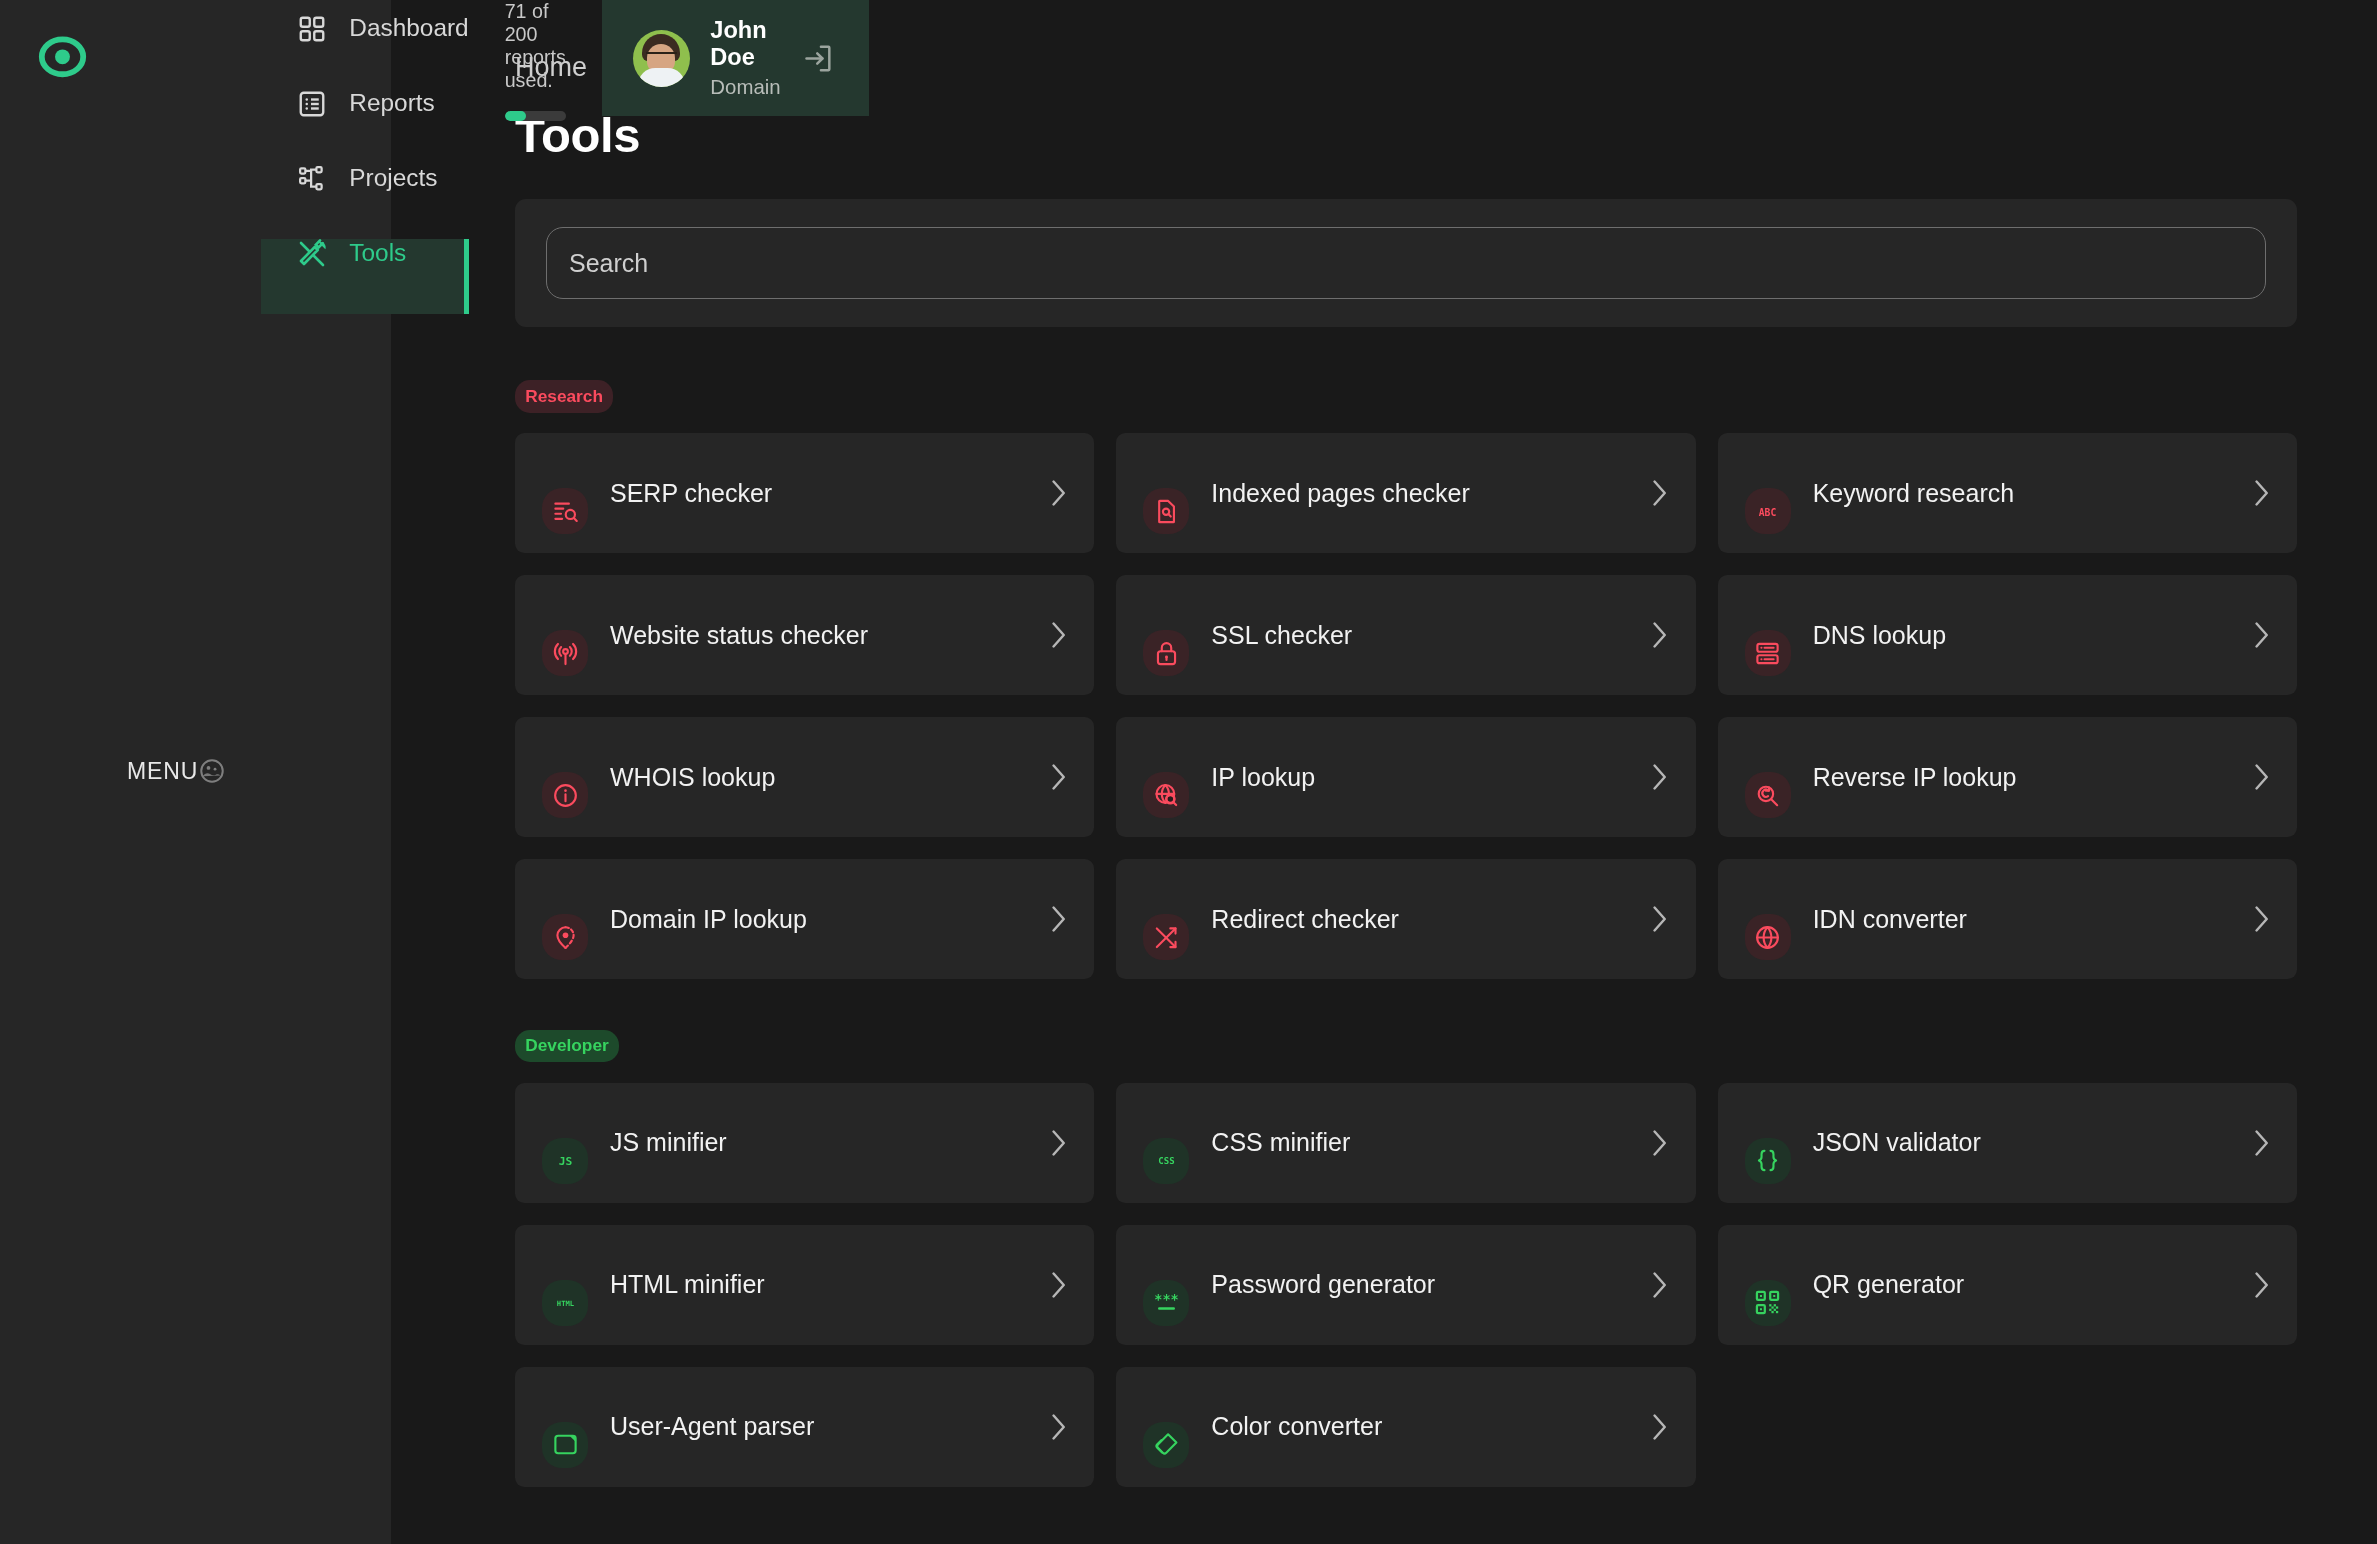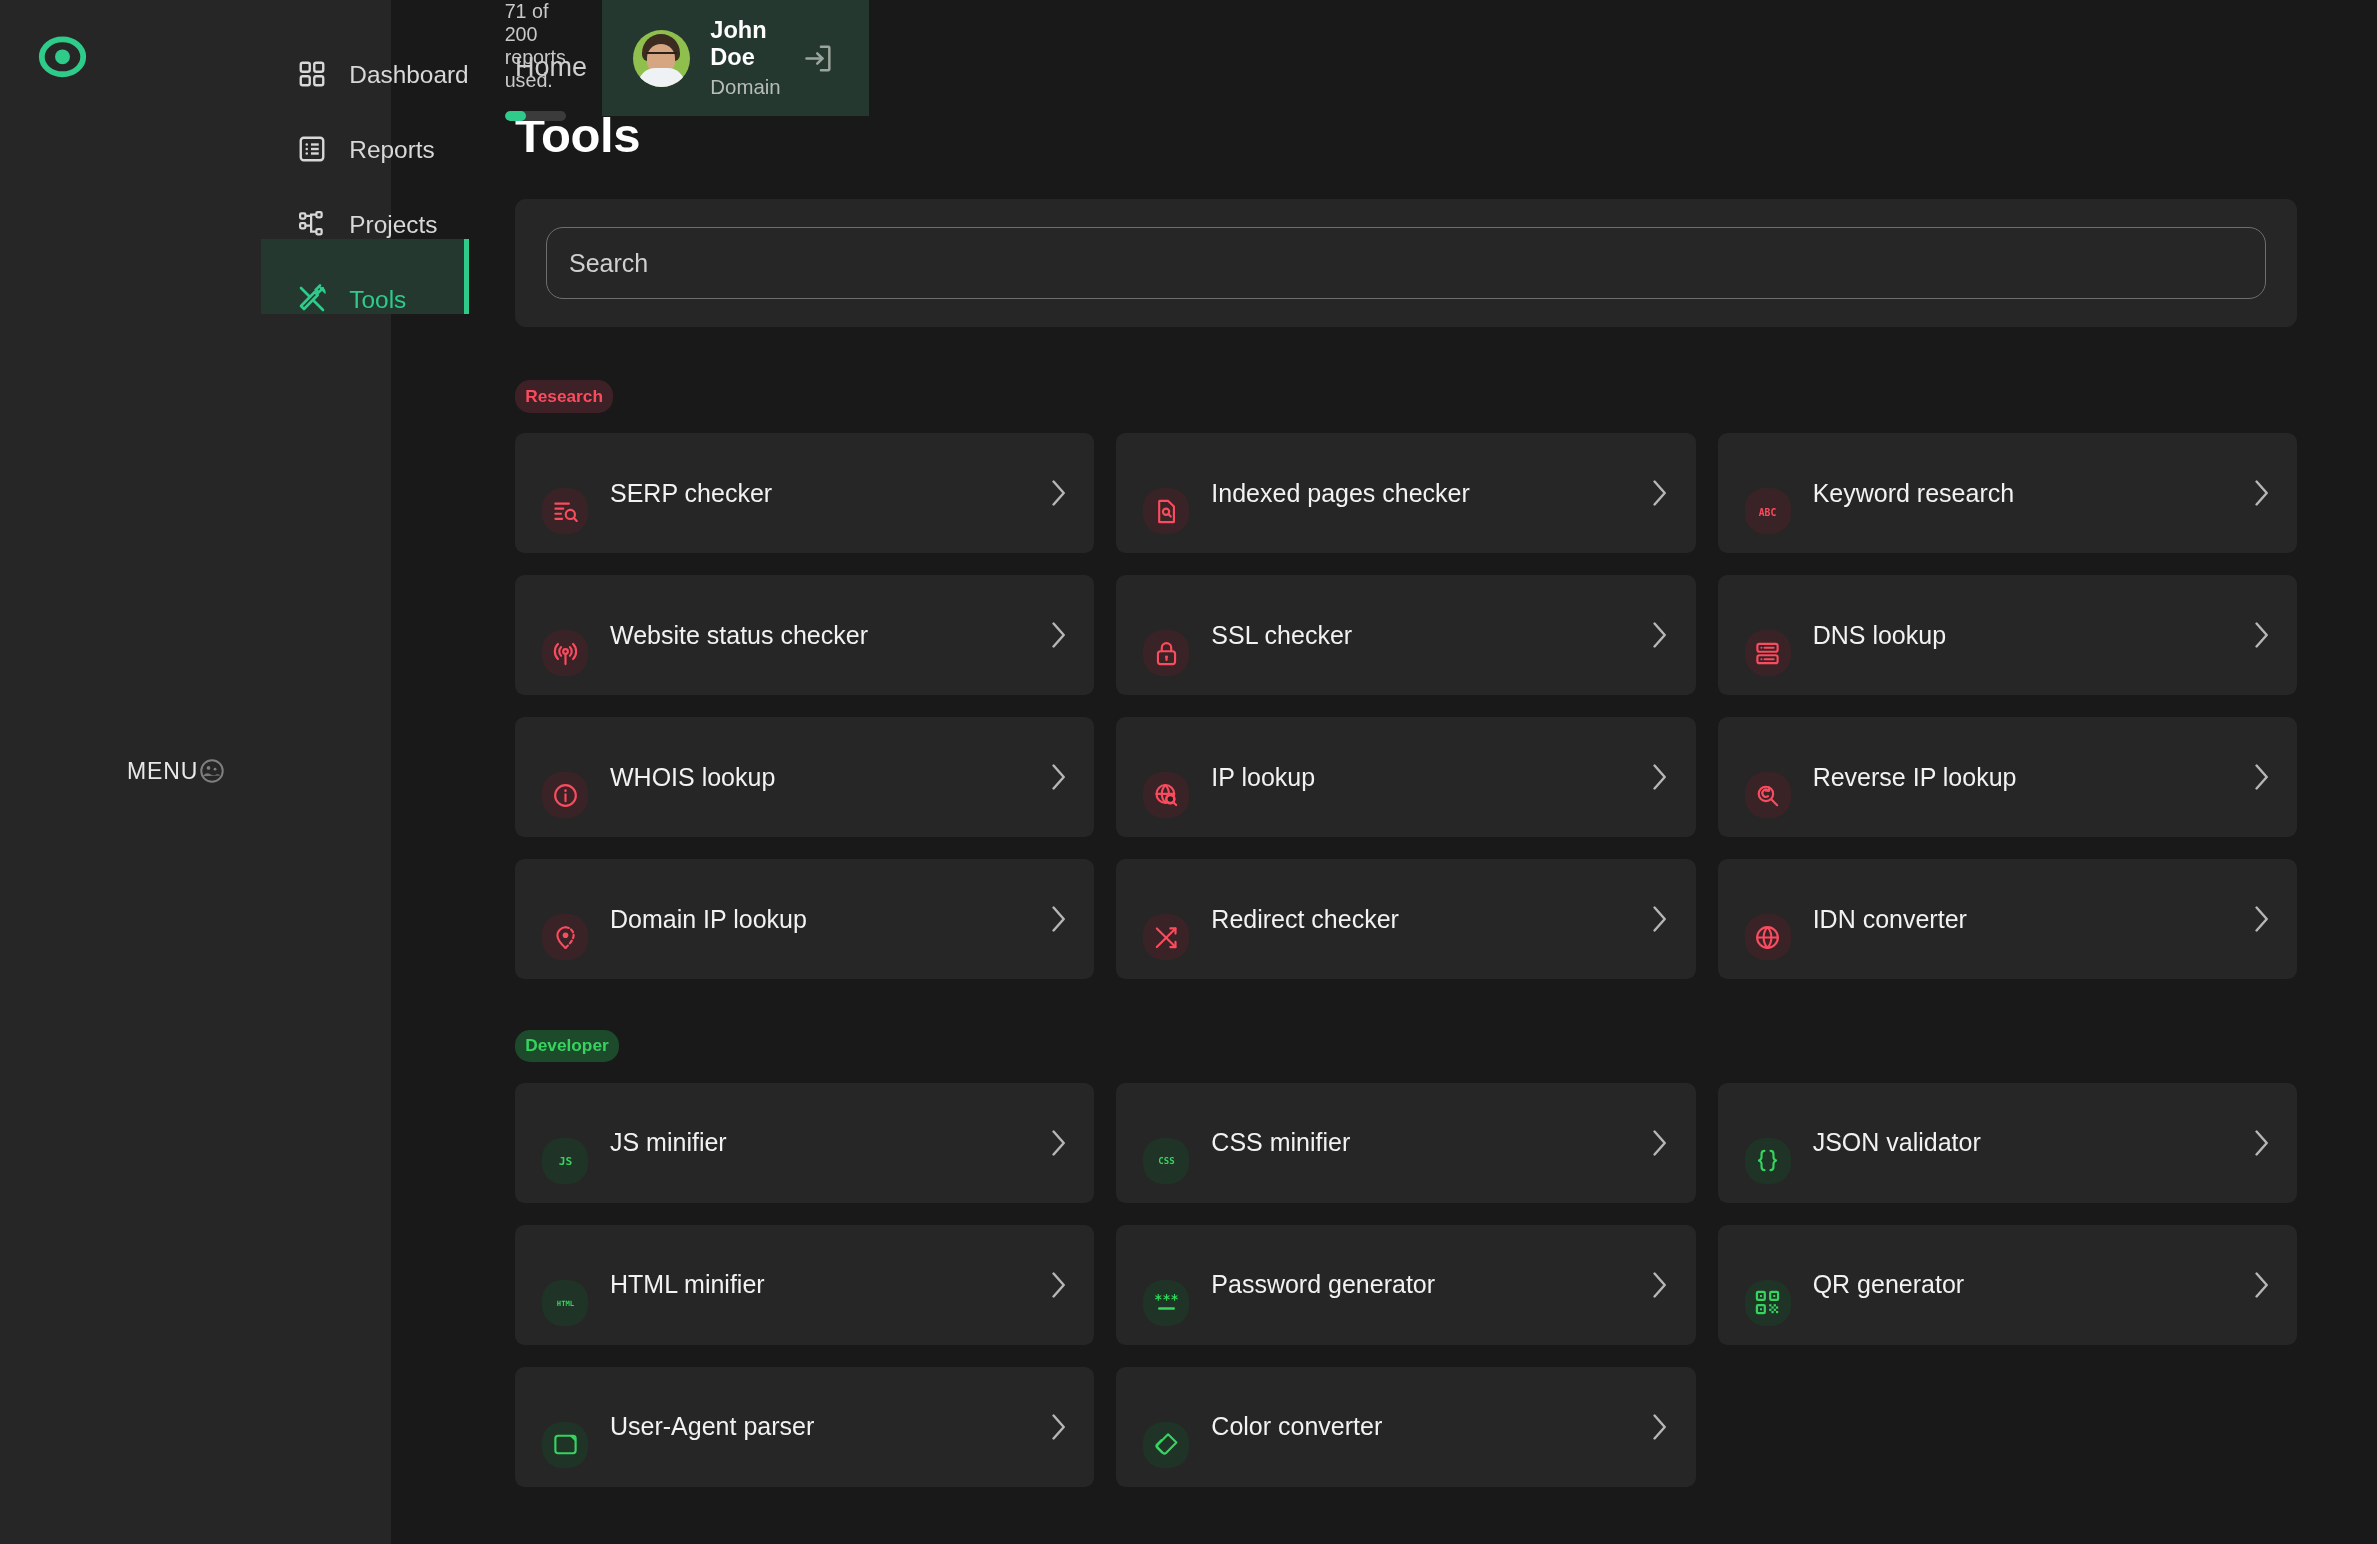--- a/index.html
+++ b/index.html
@@ -40,21 +40,21 @@
     font-size: 23px;
     letter-spacing: 0.9px;
     color: #e8e8e8;
     font-weight: 400;
   }
   .palette-icon { width: 28px; height: 28px; display:block; opacity: .62; }
 
   .nav { margin-top: 14px; }
   .nav-item {
     display: flex;
-    align-items: flex-end;
+    align-items: flex-start;
     gap: 22px;
     height: 75px;
     padding-left: 36px;
     color: #d8d8d8;
     font-size: 24.4px;
     position: relative;
     cursor: pointer;
   }
   .nav-item .ico { width: 30px; height: 30px; flex: 0 0 30px; display:flex; align-items:center; justify-content:center;}
   .nav-item .ico svg { width: 30px; height: 30px; display:block; }

